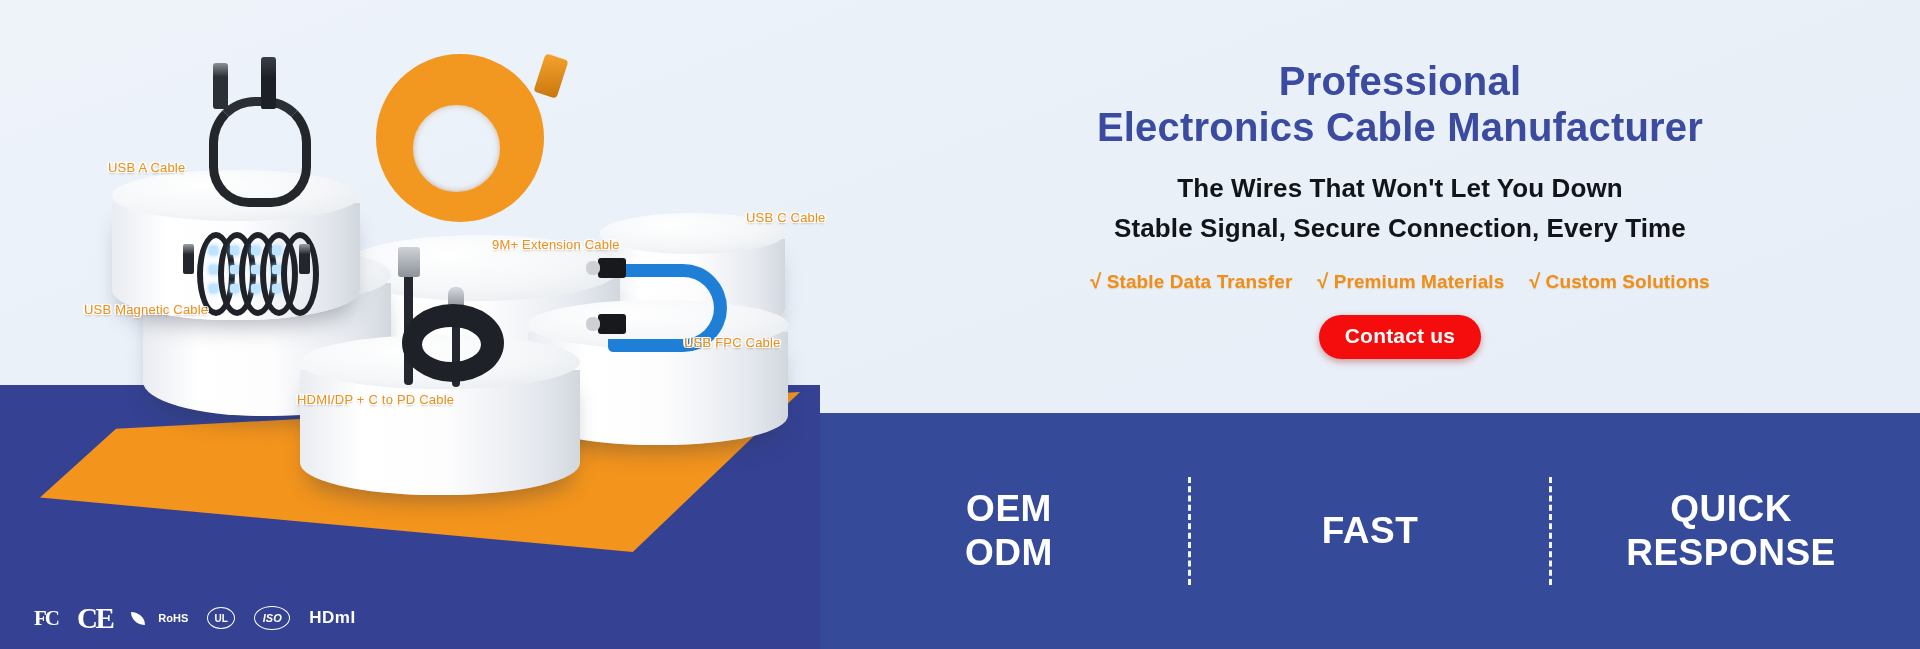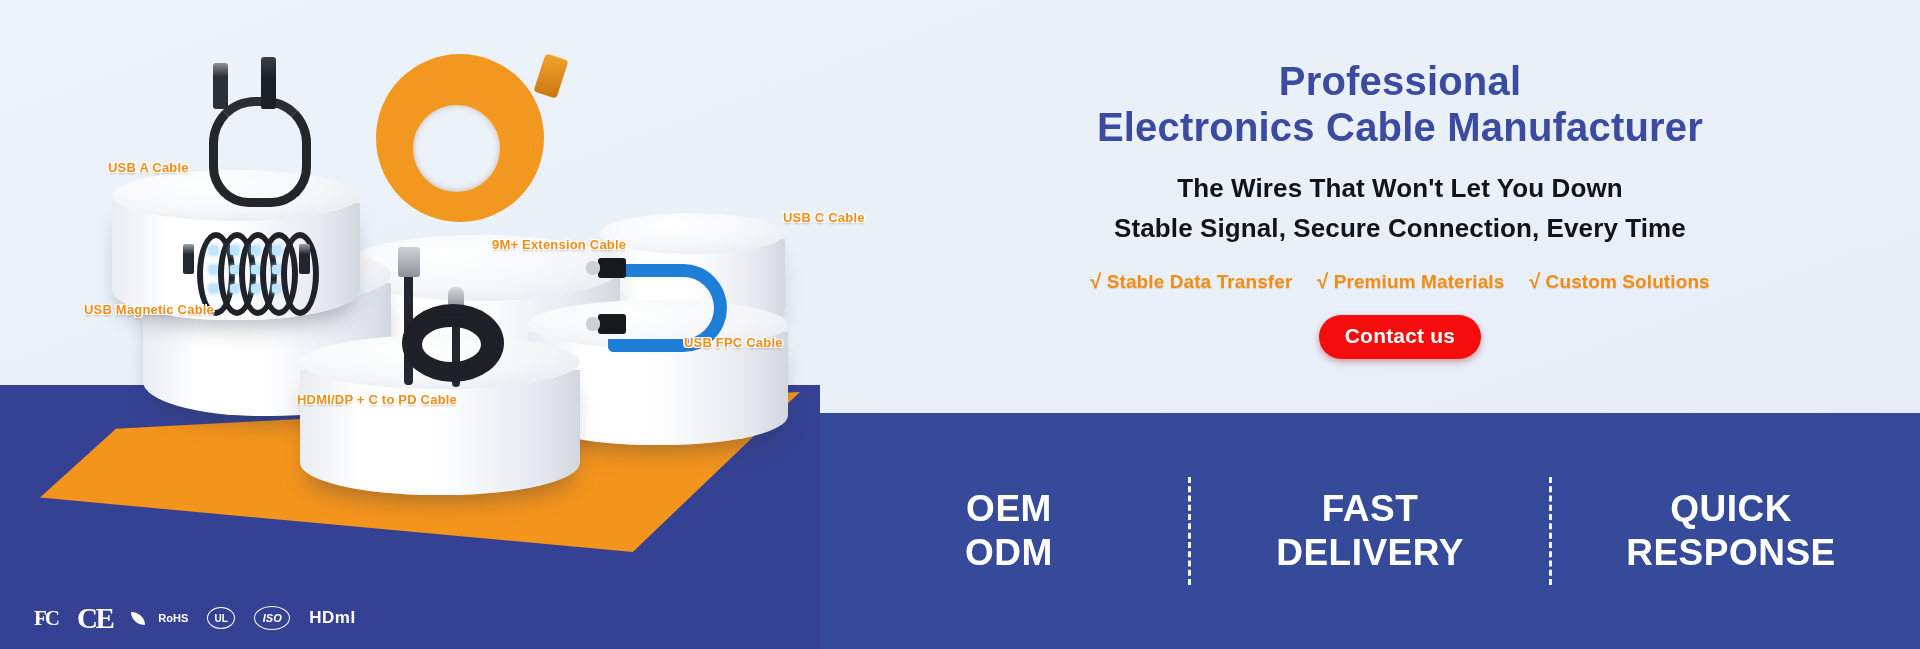--- a/index.html
+++ b/index.html
@@ -100,21 +100,21 @@
   
   #art-fpc{left:598px;top:258px;width:135px;height:90px;}
   #art-fpc .flat{position:absolute;left:10px;top:6px;width:106px;height:62px;
      border:13px solid #1f7fd6;border-radius:6px 50px 50px 6px;border-left:none;}
   #art-fpc .bk1{position:absolute;left:0;top:0;width:28px;height:20px;border-radius:3px;background:#18191d;}
   #art-fpc .bk2{position:absolute;left:0;top:56px;width:28px;height:20px;border-radius:3px;background:#18191d;}
   #art-fpc .ct1{position:absolute;left:-12px;top:3px;width:14px;height:14px;border-radius:6px;background:#cdd1d6;}
   #art-fpc .ct2{position:absolute;left:-12px;top:59px;width:14px;height:14px;border-radius:6px;background:#cdd1d6;}
 
   
-  .plabel{position:absolute;z-index:20;font-weight:bold;font-size:13px;color:#ef8e18;
+  .plabel{position:absolute;z-index:20;font-weight:normal;font-size:13px;color:#ef8e18;
      letter-spacing:.2px;white-space:nowrap;
      text-shadow:-1.4px -1.4px 0 #fff,1.4px -1.4px 0 #fff,-1.4px 1.4px 0 #fff,1.4px 1.4px 0 #fff,
                  0 2px 2px rgba(120,70,0,.35);}
 
   
   .copy{position:absolute;left:900px;top:58px;width:1000px;text-align:center;z-index:30;}
   .h1{color:#3b4ba0;font-weight:bold;font-size:40px;line-height:46px;letter-spacing:.2px;}
   .sub{color:#111418;font-weight:bold;font-size:26px;line-height:40px;margin-top:18px;letter-spacing:.1px;}
   .feats{margin-top:22px;color:#ef8e18;font-weight:bold;font-size:19px;letter-spacing:.1px;
      text-shadow:0 1px 1px rgba(200,120,10,.25);}
@@ -240,21 +240,21 @@
     <div class="flat"></div>
     <div class="bk1"></div>
     <div class="bk2"></div>
     <div class="ct1"></div>
     <div class="ct2"></div>
   </div>
 
   <div class="plabel" style="left:108px;top:160px;">USB A Cable</div>
   <div class="plabel" style="left:84px;top:302px;">USB Magnetic Cable</div>
   <div class="plabel" style="left:492px;top:237px;">9M+ Extension Cable</div>
-  <div class="plabel" style="left:783px;top:210px;">USB C Cable</div>
+  <div class="plabel" style="left:746px;top:210px;">USB C Cable</div>
   <div class="plabel" style="left:297px;top:392px;">HDMI/DP + C to PD Cable</div>
   <div class="plabel" style="left:684px;top:335px;">USB FPC Cable</div>
 
   <div class="copy">
     <div class="h1">Professional</div>
     <div class="h1">Electronics Cable Manufacturer</div>
 
     <div class="sub">The Wires That Won't Let You Down</div>
     <div class="sub" style="margin-top:0">Stable Signal, Secure Connection, Every Time</div>
 
@@ -275,21 +275,20 @@
   </div>
 
   <div class="strip">
     <div class="cell">
       <div>OEM</div>
       <div>ODM</div>
     </div>
     <div class="divider"></div>
     <div class="cell">
       <div>FAST</div>
-      <div>DELIVERY</div>
     </div>
     <div class="divider"></div>
     <div class="cell">
       <div>QUICK</div>
       <div>RESPONSE</div>
     </div>
   </div>
 
   <div class="certs">
     <div class="cert cert-fcc">FC</div>

